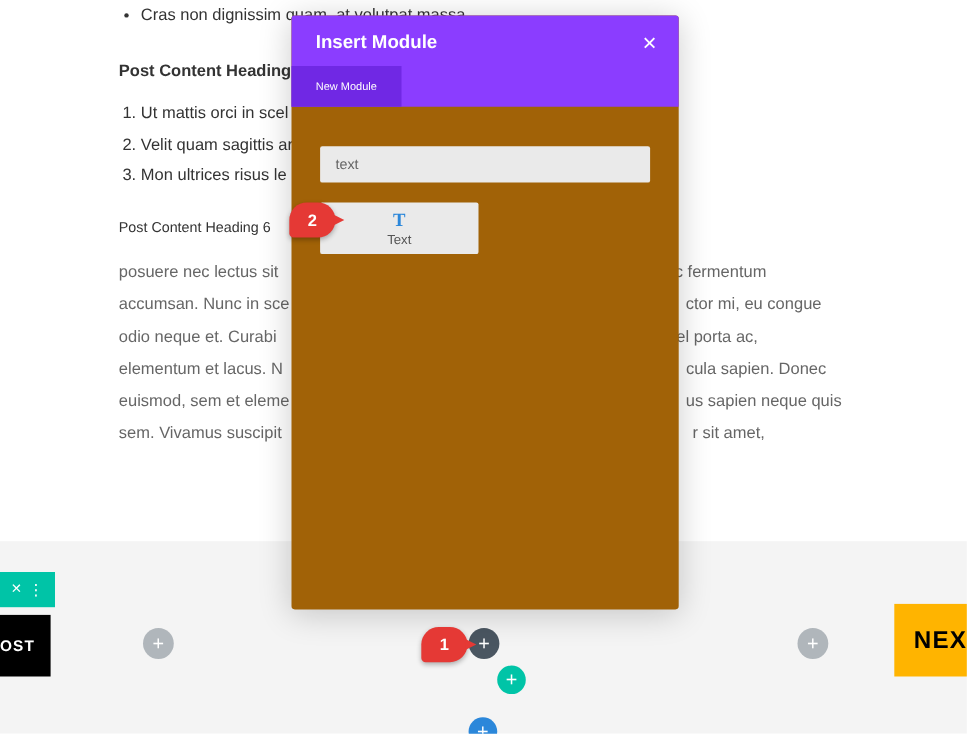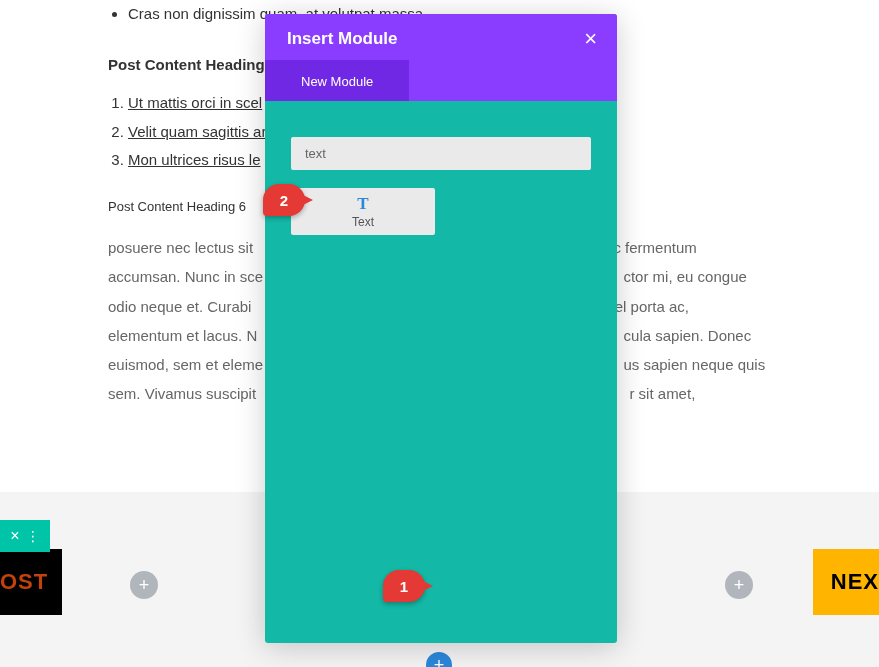--- a/index.html
+++ b/index.html
@@ -21,21 +21,20 @@
       line-height: 1.9;
     }
     .content-area ul {
       list-style: disc;
       padding-left: 20px;
       color: #333;
     }
     .content-area ol {
       padding-left: 20px;
       color: #333;
-      text-decoration: underline;
     }
     .content-area ol li, .content-area ul li {
       font-size: 15px;
       color: #333;
     }
     .heading-5 {
       font-size: 15px;
       font-weight: bold;
       color: #333;
       margin-top: 22px;
@@ -51,22 +50,22 @@
     .para {
       font-size: 15px;
       color: #666;
       line-height: 1.95;
     }
     .modal {
       position: absolute;
       top: 14px;
       left: 265px;
       width: 352px;
-      height: 629px;
-      background: #14b8a6;
+      height: 540px;
+      background: #a16207;
       box-shadow: 0 4px 30px rgba(0,0,0,0.2);
       border-radius: 3px;
       z-index: 100;
     }
     .modal-header {
       background: #8b3dff;
       color: #fff;
       border-radius: 3px 3px 0 0;
     }
     .modal-title-row {
@@ -83,22 +82,22 @@
       color: #fff;
       font-size: 22px;
       cursor: pointer;
       line-height: 1;
       font-weight: 300;
     }
     .modal-tabs {
       display: flex;
     }
     .modal-tab {
-      padding: 14px 36px 12px;
-      font-size: 13px;
+      padding: 14px 22px 12px;
+      font-size: 10px;
       color: rgba(255,255,255,0.75);
       cursor: pointer;
       text-align: right;
     }
     .modal-tab.active {
       background: #7028e4;
       color: #fff;
     }
     .modal-body {
       padding: 36px 26px;
@@ -194,23 +193,23 @@
     .toolbar-tab-close {
       color: #fff;
       font-size: 16px;
       margin-right: 6px;
     }
     .prev-btn {
       position: absolute;
       bottom: 52px;
       left: 0;
       background: #000;
-      color: #c2410c;
+      color: #ffffff;
       font-weight: 900;
-      font-size: 22px;
+      font-size: 14px;
       padding: 20px 14px 20px 0;
       letter-spacing: 1px;
     }
     .next-btn {
       position: absolute;
       bottom: 52px;
       right: 0;
       background: #ffb400;
       color: #000;
       font-weight: 700;

